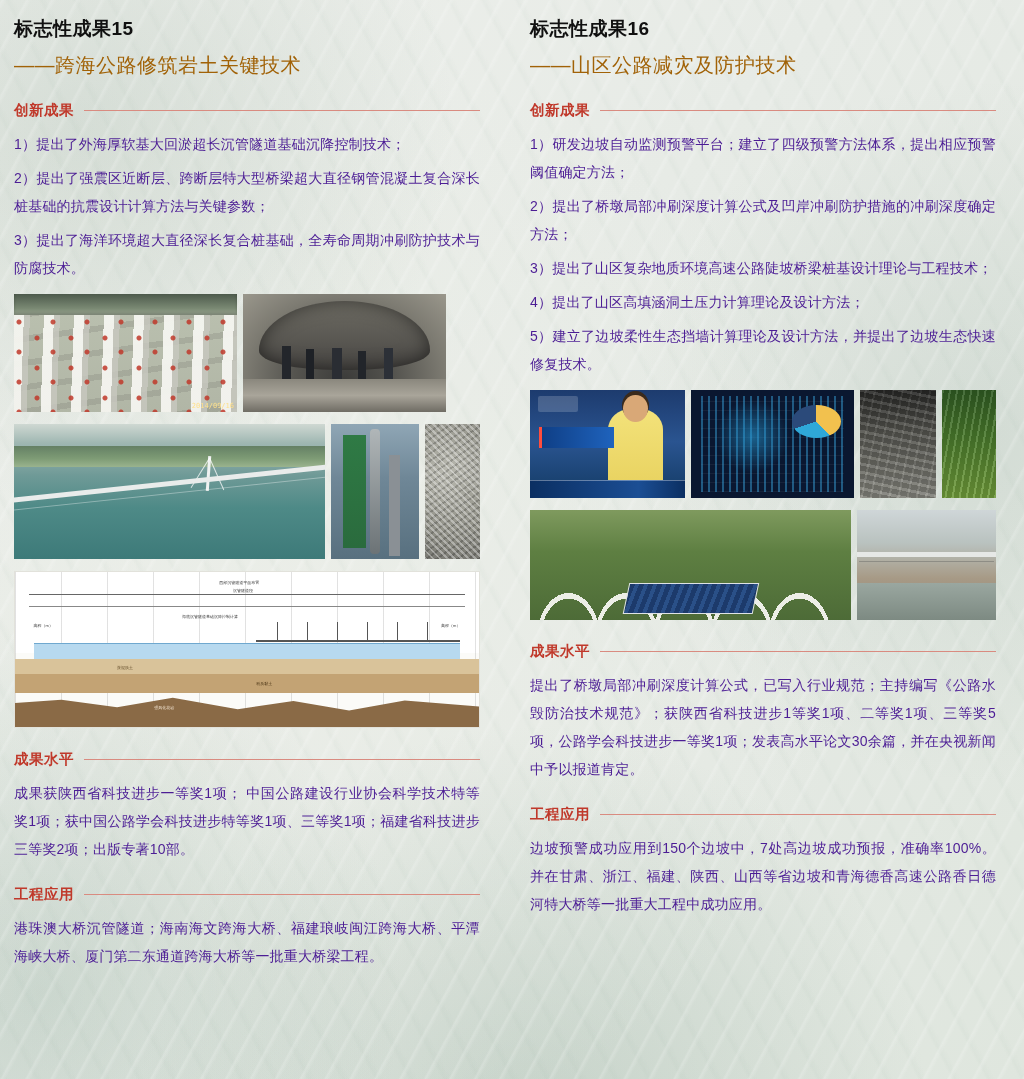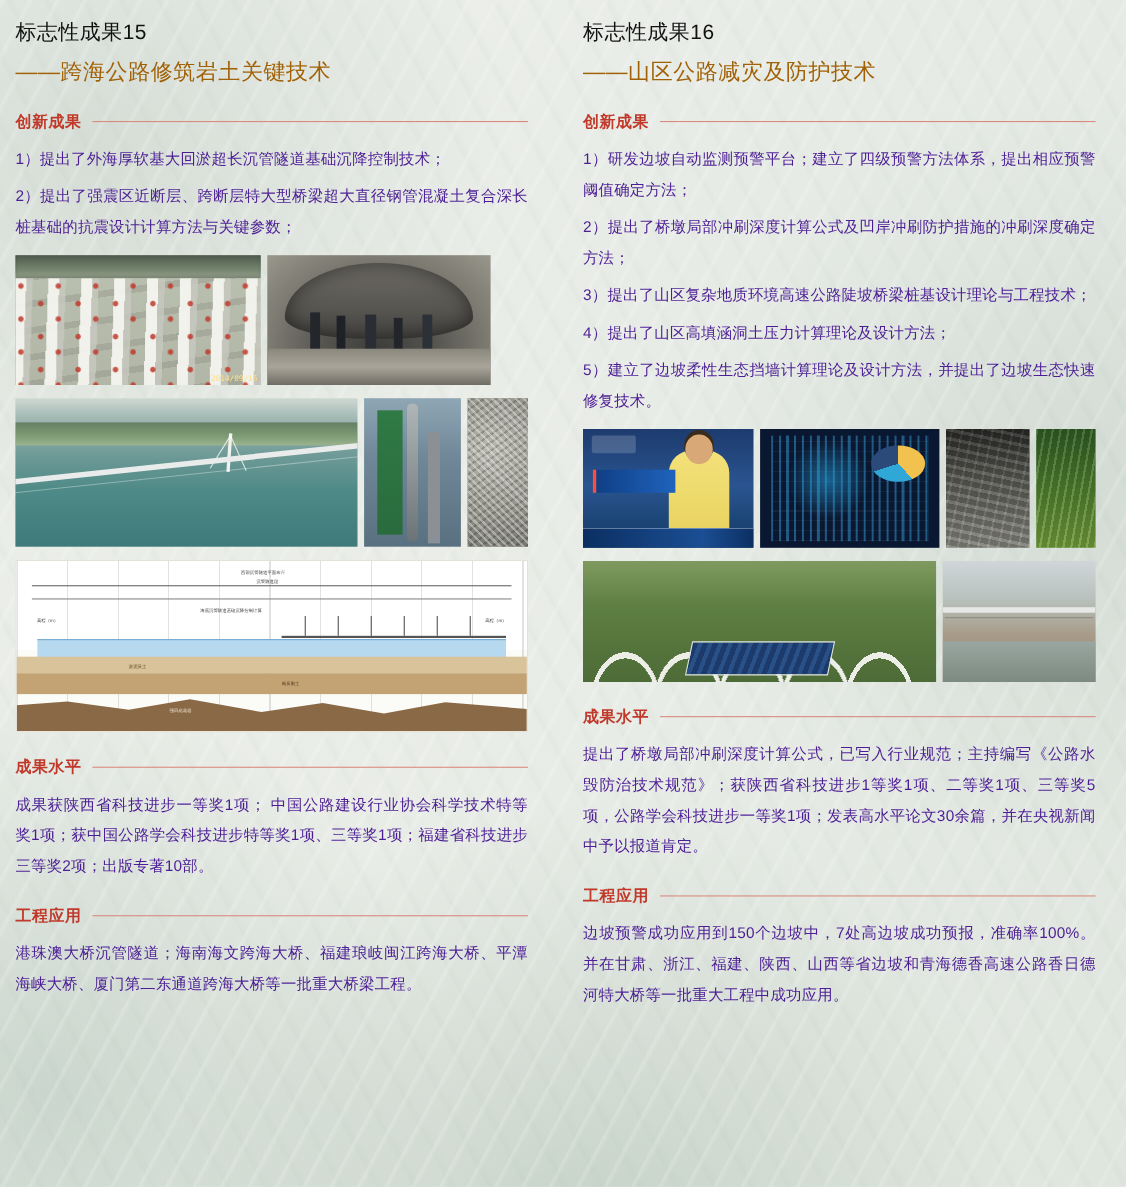--- a/index.html
+++ b/index.html
@@ -51,21 +51,21 @@
   .col-left {
     width: 500px;
     padding: 0 22px 0 4px;
   }
   .col-right {
     width: 500px;
     padding: 0 6px 0 28px;
   }
   .ach-title {
     font-size: 19px;
-    font-weight: normal;
+    font-weight: bold;
     color: #111;
     margin: 6px 0 0 0;
     letter-spacing: 0.5px;
   }
   .ach-sub {
     font-size: 20px;
     color: #a16207;
     margin: 10px 0 0 0;
     letter-spacing: 0.5px;
   }
@@ -453,20 +453,21 @@
     <h1 class="ach-title">标志性成果15</h1>
     <div class="ach-sub">——跨海公路修筑岩土关键技术</div>
 
     <div class="section-head">
       <span class="label">创新成果</span>
       <span class="rule"></span>
     </div>
 
     <p class="para">1）提出了外海厚软基大回淤超长沉管隧道基础沉降控制技术；</p>
     <p class="para">2）提出了强震区近断层、跨断层特大型桥梁超大直径钢管混凝土复合深长桩基础的抗震设计计算方法与关键参数；</p>
+    <p class="para">3）提出了海洋环境超大直径深长复合桩基础，全寿命周期冲刷防护技术与防腐技术。</p>
 
     <div class="imgrow">
       <div class="ph img-yard" style="width:223px;height:118px;">
         <div class="dots"></div>
         <span class="cap">2014/09/16</span>
       </div>
       <div class="ph img-tunnel" style="width:203px;height:118px;">
         <div class="people"></div>
       </div>
     </div>

